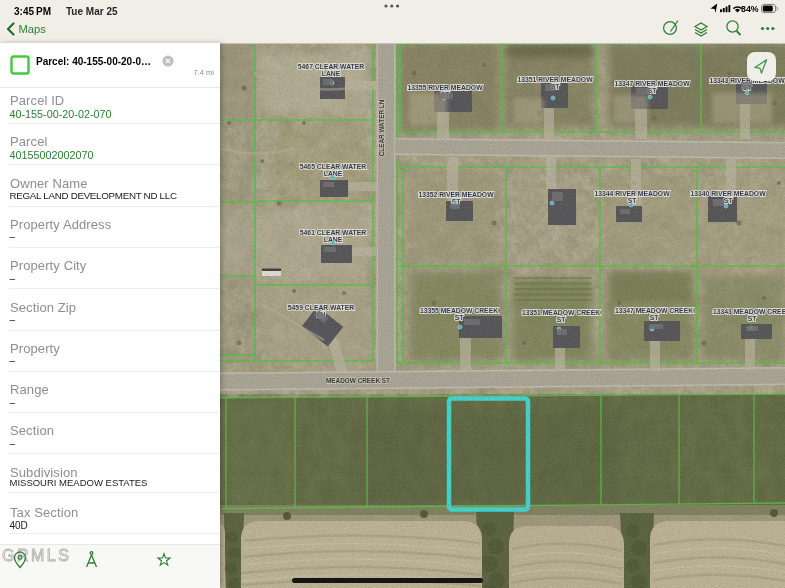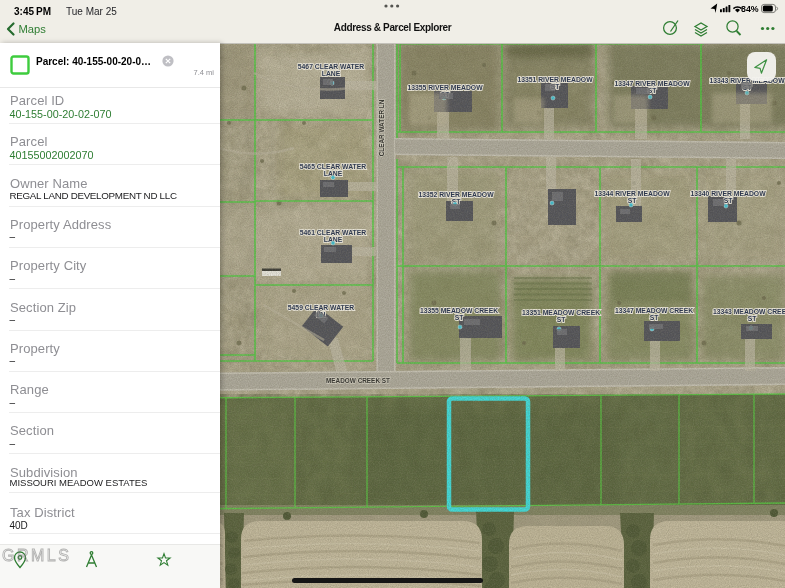--- a/index.html
+++ b/index.html
@@ -442,21 +442,21 @@
 <rect x="0" y="0" width="601" height="545" filter="url(#grainw)" opacity=".4"></rect>
 
 <g>
   <rect x="563" y="9" width="29" height="29" rx="8" fill="#f4f3ee" opacity=".96"></rect>
   <path d="M582.6,16.8 L570.8,24.4 L576.1,25.3 L577.4,30.2 Z" fill="none" stroke="#3d9142" stroke-width="1.2" stroke-linejoin="round"></path>
 </g>
 </svg>
 
 <div class="abs" style="left:0;top:0;width:785px;height:44px;background:#f0eee7;border-bottom:1px solid rgba(60,60,50,.25);box-sizing:border-box">
   <div class="abs" style="left:14px;top:6px;font-size:10px;font-weight:bold;color:#000">3:45 PM</div>
-  <div class="abs" style="left:66px;top:6px;font-size:10px;font-weight:normal;color:#26262a">Tue Mar 25</div>
+  <div class="abs" style="left:66px;top:6px;font-size:10px;font-weight:bold;color:#26262a">Tue Mar 25</div>
 
   <svg class="abs" style="left:383px;top:3px" width="18" height="6">
       <circle cx="3" cy="3" r="1.6" fill="#545450"></circle>
       <circle cx="8.8" cy="3" r="1.6" fill="#545450"></circle>
       <circle cx="14.6" cy="3" r="1.6" fill="#545450"></circle>
     </svg>
 
   <svg class="abs" style="left:708px;top:3px" width="72" height="11" viewBox="0 0 72 11">
     <path d="M9.2,0.5 L2.5,5.4 L6.6,6 L7.6,10 Z" fill="#000"></path>
     <rect x="12" y="6.2" width="1.9" height="3" rx=".4" fill="#000"></rect>
@@ -468,21 +468,20 @@
     <text x="33" y="9" font-size="8.8" font-weight="bold" fill="#000" font-family="Liberation Sans">84%</text>
     <rect x="53.5" y="1.4" width="14" height="8.2" rx="2.6" fill="none" stroke="#7b7b76"></rect>
     <rect x="54.8" y="2.6" width="10" height="5.8" rx="1.5" fill="#000"></rect>
     <path d="M68.6,3.8 a2.4,2.4 0 0 1 0,3.6" stroke="#7b7b76" stroke-width="1" fill="none"></path>
   </svg>
 
   <svg class="abs" style="left:5px;top:20px" width="70" height="18" viewBox="0 0 70 18">
     <path d="M8.5,3.5 L3,9 L8.5,14.5" stroke="#256b2e" stroke-width="2.2" fill="none" stroke-linecap="round" stroke-linejoin="round"></path>
     <text x="13.5" y="13.2" font-size="11.2" fill="#2e7d32" font-family="Liberation Sans">Maps</text>
   </svg>
-  <div class="abs" style="left:0;top:21.5px;width:785px;text-align:center;font-size:10px;letter-spacing:-0.35px;font-weight:bold;color:#111">Address &amp; Parcel Explorer</div>
   <svg class="abs" style="left:655px;top:17px" width="125" height="22" viewBox="0 0 125 22">
     <g stroke="#2e7d32" fill="none" stroke-width="1.25">
       <circle cx="15" cy="11" r="6.4"></circle>
       <line x1="15.5" y1="14.5" x2="23" y2="3.5"></line>
       <path d="M40,9.5 L46,6 L52,9.5 L46,13 Z"></path>
       <path d="M40,12.5 L46,16 L52,12.5"></path>
       <path d="M40,15.5 L46,19 L52,15.5"></path>
       <circle cx="77.5" cy="9.5" r="5.6"></circle>
       <line x1="81.6" y1="14" x2="85.5" y2="18" stroke-width="1.8"></line>
     </g>
@@ -530,21 +529,21 @@
   <div class="divi" style="top:327.8px"></div>
   <div class="lbl" style="top:339.1px">Range</div>
   <div class="val" style="top:353.6px">–</div>
   <div class="divi" style="top:369.1px"></div>
   <div class="lbl" style="top:380.4px">Section</div>
   <div class="val" style="top:394.9px">–</div>
   <div class="divi" style="top:410.4px"></div>
   <div class="lbl" style="top:421.6px">Subdivision</div>
   <div class="val" style="top:433.6px;font-size:9.5px">MISSOURI MEADOW ESTATES</div>
   <div class="divi" style="top:448.5px"></div>
-  <div class="lbl" style="top:462px">Tax District</div>
+  <div class="lbl" style="top:462px">Tax Section</div>
   <div class="val" style="top:476.5px">40D</div>
   <div class="divi" style="top:489.5px"></div>
 
   <div class="abs" style="left:0;right:0;top:501px;height:44px;background:#f8f8f6;border-top:1px solid #e8e8e6"></div>
   <svg class="abs" style="left:12px;top:507px" width="160" height="20" viewBox="0 0 160 20">
     <g stroke="#2e7d32" fill="none" stroke-width="1.3">
       <path d="M8,2 a5.5,5.5 0 0 1 5.5,5.5 c0,3.8 -5.5,10 -5.5,10 c0,0 -5.5,-6.2 -5.5,-10 A5.5,5.5 0 0 1 8,2 Z"></path>
       <circle cx="8" cy="7.5" r="1.8"></circle>
       <circle cx="79.5" cy="3" r="1.3"></circle>
       <path d="M79.5,5 L74.5,17 M79.5,5 L84.5,17 M76,13 L83,13"></path>

